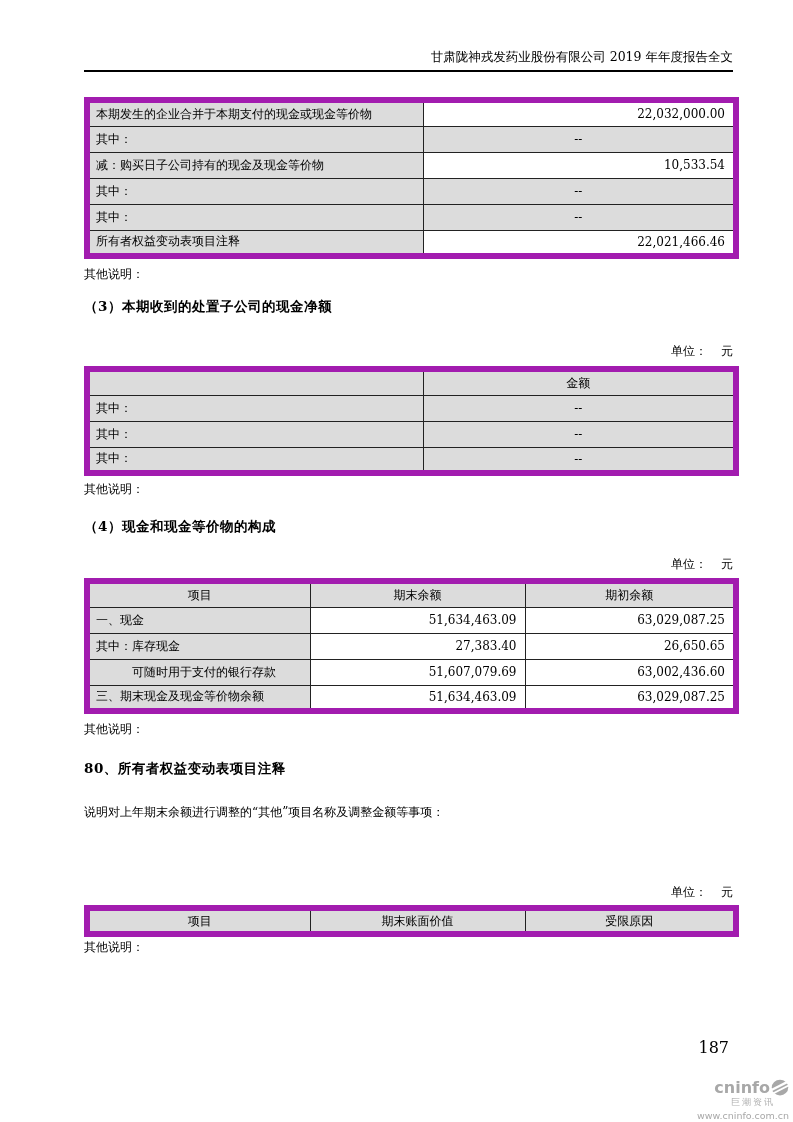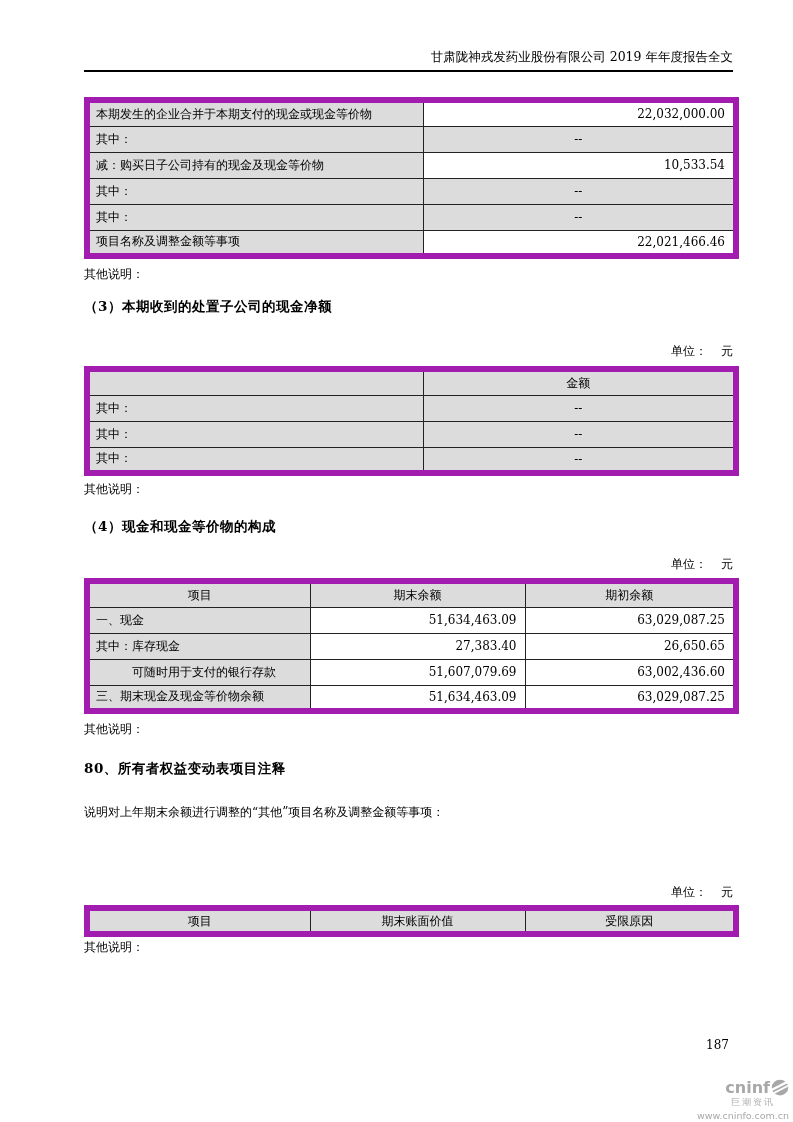--- a/index.html
+++ b/index.html
@@ -28,21 +28,21 @@
   .num { text-align:right; padding-right:8px !important; }
   .dash { text-align:center; }
   .ctr { text-align:center; }
   .indent { padding-left:42px !important; }
 
   .note { font-size:12px; }
   .sec-heading { font-weight:bold; font-size:13.5px; letter-spacing:0.5px; }
   .unit-line { text-align:right; font-size:12px; }
   .unit-line .unit-val { display:inline-block; margin-left:14px; }
 
-  .page-num { top:1038px; text-align:right; font-size:12px; padding-right:4px; }
+  .page-num { top:1038px; text-align:right; font-size:16px; padding-right:4px; }
 
   
   .logo { position:absolute; right:4px; top:1079px; width:120px; text-align:right; color:#a8a8a8; }
   .logo-row1 { display:flex; justify-content:flex-end; align-items:center; gap:1px; }
   .logo-word { font-family:"DejaVu Sans","Liberation Sans",sans-serif; font-weight:bold; font-size:16px; letter-spacing:0px; color:#a8a8a8; line-height:15px; }
   .logo-cn { font-size:9px; letter-spacing:2px; color:#b0b0b0; margin-top:0px; padding-right:14px; }
   .logo-url { font-family:"DejaVu Sans","Liberation Sans",sans-serif; font-size:9.5px; color:#a8a8a8; margin-top:1px; }
 </style>
 </head>
 <body>
@@ -71,21 +71,21 @@
     </tr>
     <tr>
       <td class="gray">其中：</td>
       <td class="gray dash">--</td>
     </tr>
     <tr>
       <td class="gray">其中：</td>
       <td class="gray dash">--</td>
     </tr>
     <tr>
-      <td class="gray">项目名称及调整金额等事项</td>
+      <td class="gray">所有者权益变动表项目注释</td>
       <td class="num">22,021,466.46</td>
     </tr>
   </tbody>
     </table>
 
   <div class="abs note" style="top:266px">其他说明：</div>
 
   <div class="abs sec-heading" style="top:298px">（3）本期收到的处置子公司的现金净额</div>
 
   <div class="abs unit-line" style="top:343px">
@@ -185,21 +185,21 @@
     </tr>
   </tbody>
     </table>
 
   <div class="abs note" style="top:939px">其他说明：</div>
 
   <div class="abs page-num">187</div>
 
   <div class="logo">
     <div class="logo-row1">
-      <span class="logo-word">cninf</span>
+      <span class="logo-word">cninfo</span>
       <span style="display:inline-block;line-height:0">
         <svg width="18" height="17" viewBox="0 0 24 22">
           <ellipse cx="12" cy="11" rx="11" ry="10.5" fill="#a8a8a8"></ellipse>
           <rect x="-6" y="7.2" width="36" height="3.2" fill="#ffffff" transform="rotate(-27 12 11)"></rect>
           <rect x="-6" y="12.6" width="36" height="2.4" fill="#ffffff" transform="rotate(-27 12 11)"></rect>
         </svg>
       </span>
     </div>
     <div class="logo-cn">巨潮资讯</div>
     <div class="logo-url">www.cninfo.com.cn</div>

